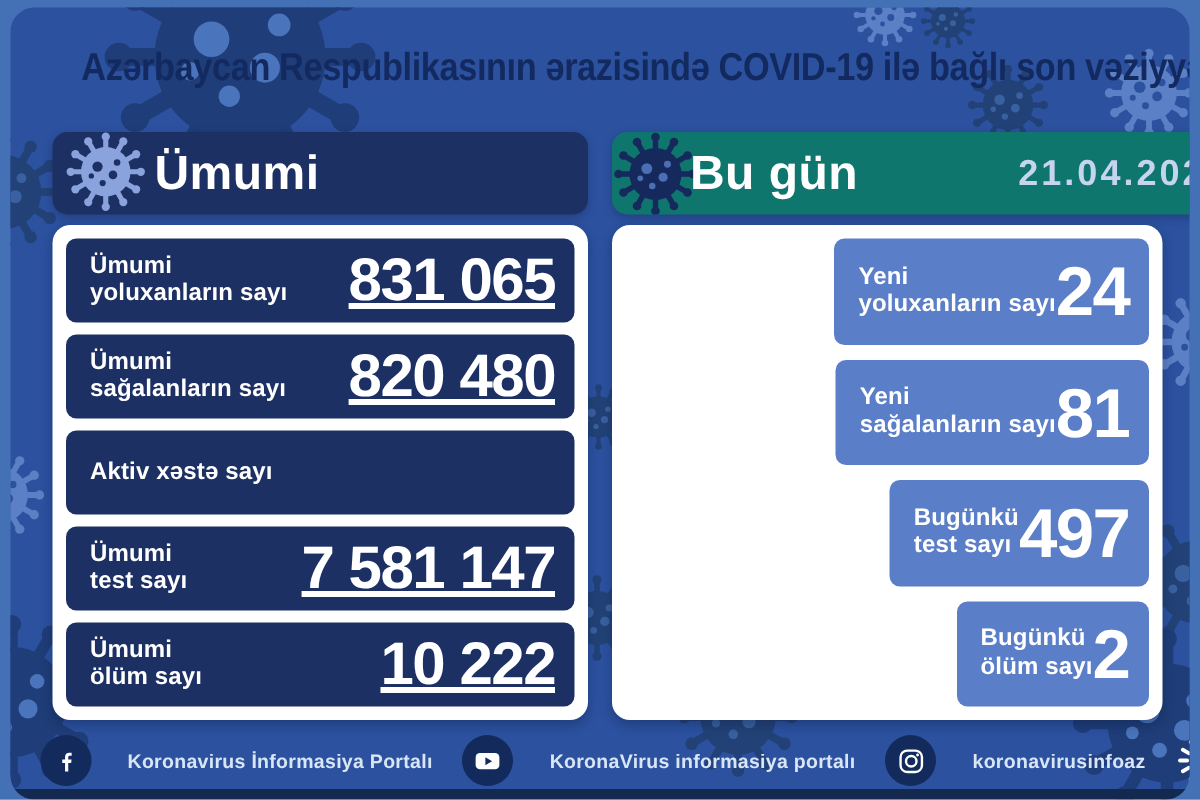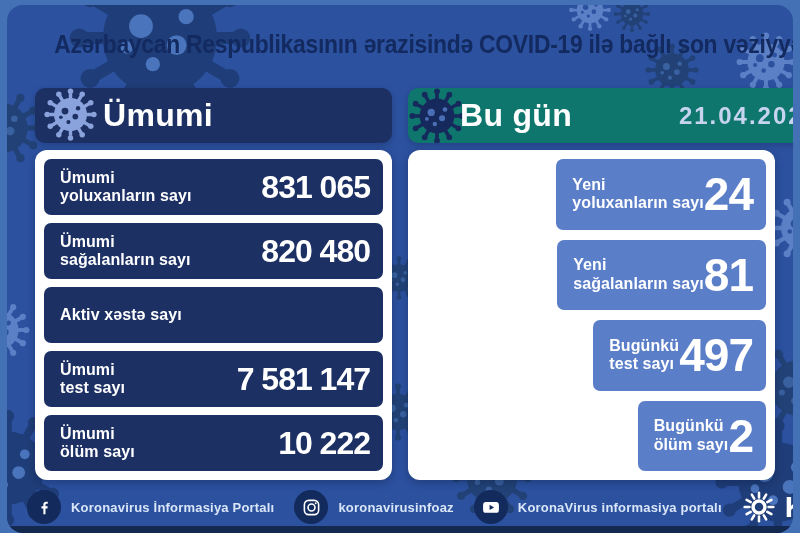--- a/index.html
+++ b/index.html
@@ -45,28 +45,28 @@
   .card-right{left:401px;width:367px;gap:10px;align-items:flex-end;}
   .stat{
     flex:1;border-radius:7px;display:flex;align-items:center;
     padding:0 13px 0 16px;color:#fff;min-height:0;
   }
   .card-left .stat{background:#1c3063;}
   .card-right .stat{background:#5b7ec8;}
   .lbl{font-size:16px;font-weight:bold;line-height:1.15;letter-spacing:.1px;}
   .lbl span{display:block;}
   .val{margin-left:auto;font-weight:bold;letter-spacing:-1px;line-height:1;}
-  .card-left .val{font-size:32px;}
+  .card-left .val{font-size:40px;text-decoration:underline;}
   .card-right .val{font-size:46px;}
   
   .footer{
     position:absolute;z-index:2;left:0;right:0;top:483px;height:38px;
     display:flex;align-items:center;padding:0 24px 0 20px;box-sizing:border-box;
   }
-  .social{display:flex;align-items:center;gap:10px;margin-right:20px;cursor:pointer;justify-content:center;}
+  .social{display:flex;align-items:center;gap:24px;margin-right:20px;cursor:pointer;justify-content:center;}
   .social-circle{
     width:34px;height:34px;border-radius:50%;background:#132a5c;flex:0 0 auto;
     display:flex;align-items:center;justify-content:center;
   }
   .social-label{color:#d9e6f8;font-size:13px;font-weight:bold;letter-spacing:.2px;white-space:nowrap;}
   .logo{margin-left:auto;display:flex;align-items:center;gap:9px;color:#fff;}
   .logo-text{font-size:30px;font-weight:bold;letter-spacing:-.5px;line-height:1;}
   .bottom-strip{position:absolute;z-index:3;left:0;right:0;bottom:0;height:7px;background:#14294f;}
   svg{display:block;}
 </style>
@@ -249,36 +249,36 @@
       <div class="social">
         <span class="social-circle">
           <svg width="20" height="20" viewBox="0 0 24 24">
               <path fill="#ffffff" d="M13.8 20.8v-6.9h2.3l.35-2.7H13.8V9.5c0-.78.26-1.32 1.38-1.32h1.33V5.8c-.26-.03-1.05-.1-1.97-.1-1.96 0-3.3 1.2-3.3 3.4v2.1H9v2.7h2.24v6.9h2.56z"></path>
             </svg>
         </span>
         <span class="social-label">Koronavirus İnformasiya Portalı</span>
       </div>
       <div class="social">
         <span class="social-circle">
+          <svg width="20" height="20" viewBox="0 0 24 24">
+              <rect x="2.5" y="6" width="19" height="13" rx="3.5" fill="#ffffff"></rect>
+              <path d="M10.3 9.3 15.7 12.5 10.3 15.7Z" fill="#132a5c"></path>
+            </svg>
+        </span>
+        <span class="social-label">KoronaVirus informasiya portalı</span>
+      </div>
+      <div class="social">
+        <span class="social-circle">
           <svg width="19" height="19" viewBox="0 0 24 24" fill="none" stroke="#ffffff" stroke-width="2">
               <rect x="3" y="3" width="18" height="18" rx="5.5"></rect>
               <circle cx="12" cy="12" r="4.4"></circle>
               <circle cx="17.3" cy="6.7" r="1.2" fill="#ffffff" stroke="none"></circle>
             </svg>
         </span>
         <span class="social-label">koronavirusinfoaz</span>
-      </div>
-      <div class="social">
-        <span class="social-circle">
-          <svg width="20" height="20" viewBox="0 0 24 24">
-              <rect x="2.5" y="6" width="19" height="13" rx="3.5" fill="#ffffff"></rect>
-              <path d="M10.3 9.3 15.7 12.5 10.3 15.7Z" fill="#132a5c"></path>
-            </svg>
-        </span>
-        <span class="social-label">KoronaVirus informasiya portalı</span>
       </div>
       <div class="logo">
         <svg width="34" height="34" viewBox="-16 -16 32 32">
           <g stroke="#ffffff" stroke-width="2.4" stroke-linecap="round">
             <line x1="9" y1="0" x2="13.5" y2="0"></line>
               <line x1="7.79" y1="4.5" x2="11.69" y2="6.75"></line>
             <line x1="4.5" y1="7.79" x2="6.75" y2="11.69"></line>
               <line x1="0" y1="9" x2="0" y2="13.5"></line>
             <line x1="-4.5" y1="7.79" x2="-6.75" y2="11.69"></line>
               <line x1="-7.79" y1="4.5" x2="-11.69" y2="6.75"></line>

